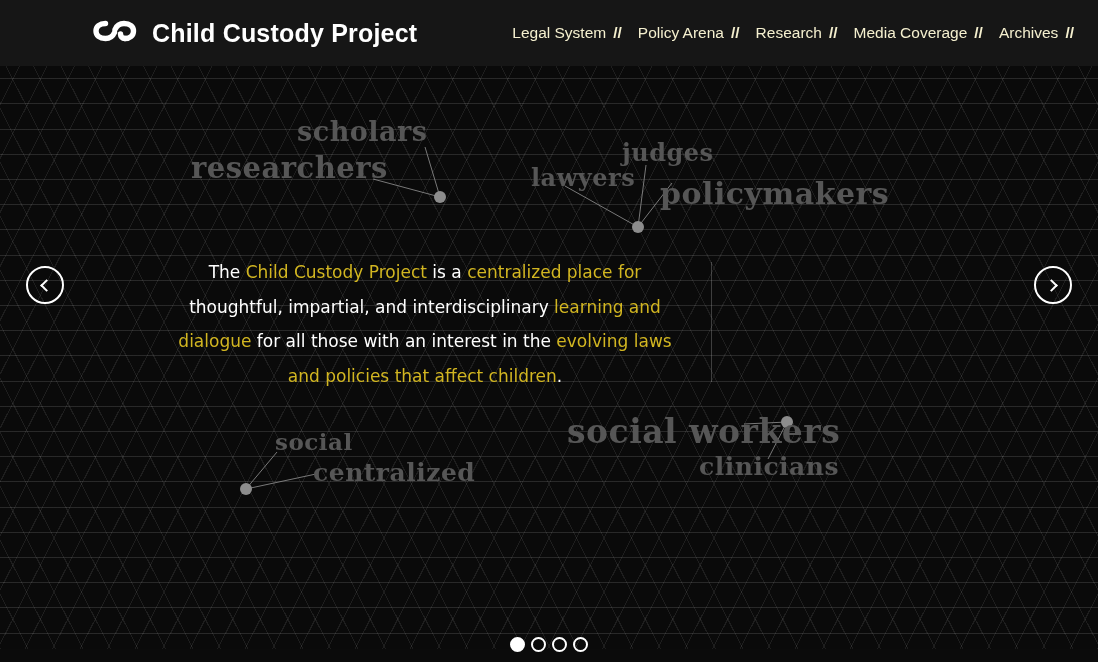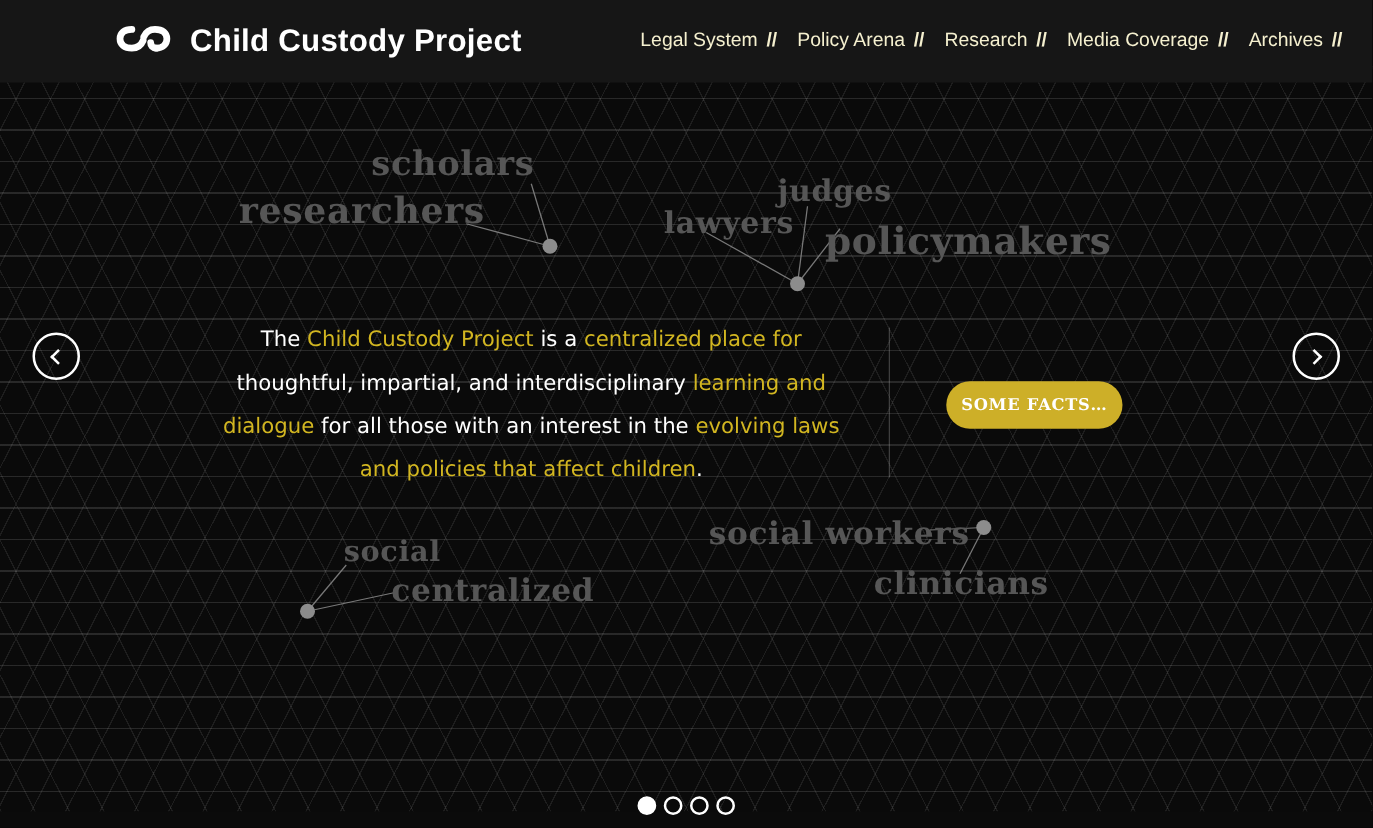--- a/index.html
+++ b/index.html
@@ -190,29 +190,28 @@
       </svg>
 
     <div id="cluster-labels">
         <div class="cluster-label" style="left: 297px; top: 63px; font-size: 27px;">scholars</div>
         <div class="cluster-label" style="left: 191px; top: 98px; font-size: 29px;">researchers</div>
         <div class="cluster-label" style="left: 511px; top: 110px; font-size: 24px; margin-left: 20px;">lawyers</div>
         <div class="cluster-label" style="left: 622px; top: 85px; font-size: 24px;">judges</div>
         <div class="cluster-label" style="left: 660px; top: 123px; font-size: 30px;">policymakers</div>
         <div class="cluster-label" style="left: 275px; top: 375px; font-size: 23px;">social</div>
         <div class="cluster-label" style="left: 313px; top: 405px; font-size: 25px;">centralized</div>
-        <div class="cluster-label" style="left: 567px; top: 359px; font-size: 25px;">social workers</div>
+        <div class="cluster-label" style="left: 567px; top: 359px; font-size: 33px;">social workers</div>
         <div class="cluster-label" style="left: 699px; top: 399px; font-size: 25px;">clinicians</div>
       </div>
 
     <div class="divider" style="top:209px;"></div>
 
     <p class="hero-copy" id="hero-copy" style="top:202px;"><span>The </span><span class="hl">Child Custody Project</span><span> is a </span><span class="hl">centralized place for</span><span> thoughtful, impartial, and interdisciplinary </span><span class="hl">learning and dialogue</span><span> for all those with an interest in the </span><span class="hl">evolving laws and policies that affect children</span><span>.</span></p>
 
-    <button class="facts-btn" style="top:252px;">SOME FACTS…</button>
   </div>
 
   <div class="header">
 
     <div class="brand">
       <span class="logo-mark">
         <svg width="46" height="28" viewBox="0 0 46 28" fill="none">
           <path d="M13.5 6.5 C7.5 6.5 4 9.5 4 14 C4 18.5 7.5 21.5 13.5 21.5 C18 21.5 21 19 22.5 15.5" stroke="#ffffff" stroke-width="5.4" stroke-linecap="round"></path>
           <path d="M23 12.5 C24.5 9 27.5 6.5 32 6.5 C38 6.5 41.5 9.5 41.5 14 C41.5 18.5 38 21.5 33 21.5" stroke="#ffffff" stroke-width="5.4" stroke-linecap="round"></path>
           <path d="M33 21.5 C30 21.5 28.5 19.5 28.5 17" stroke="#ffffff" stroke-width="5.4" stroke-linecap="round"></path>

